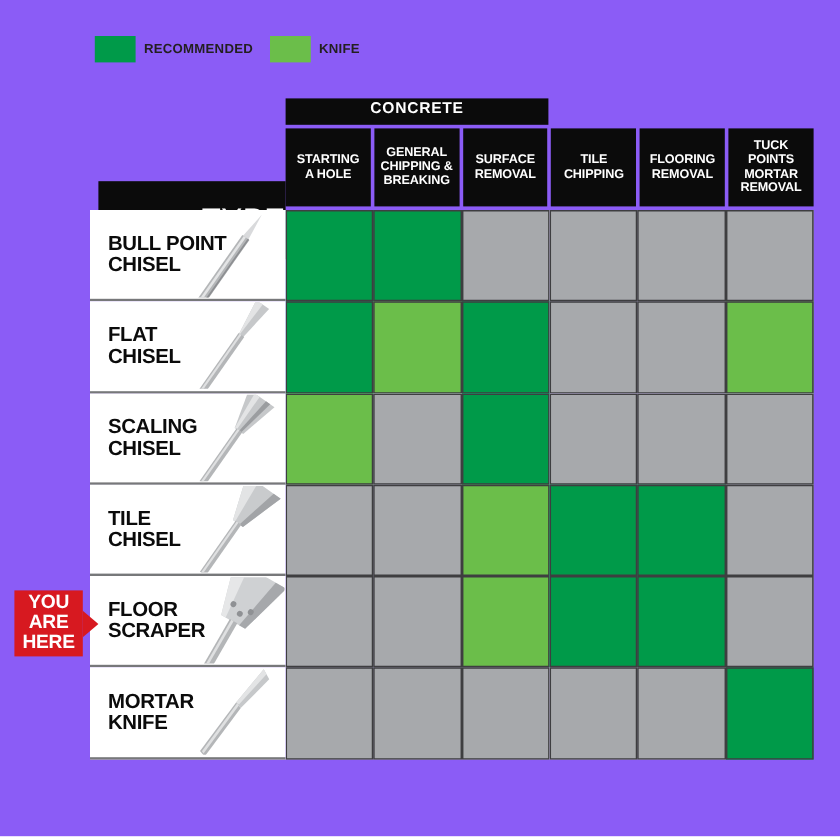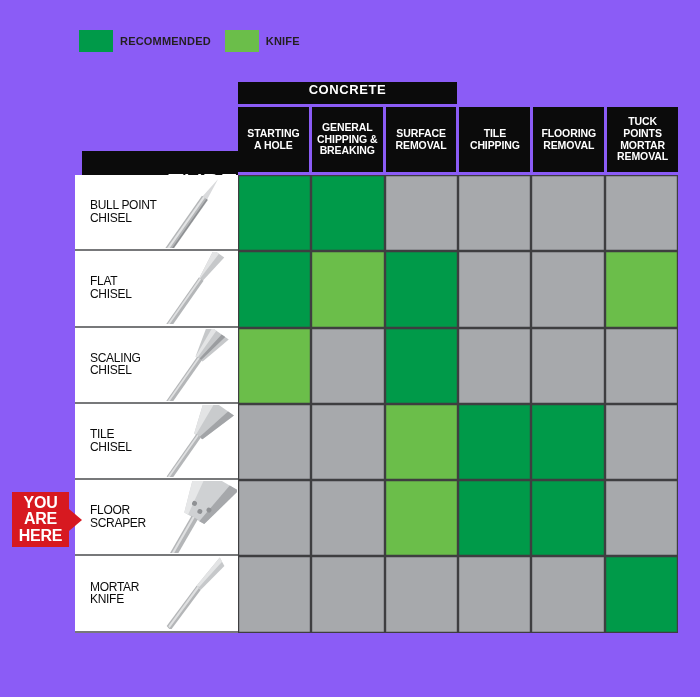--- a/index.html
+++ b/index.html
@@ -26,21 +26,21 @@
     display:flex; gap:3px; }
   .col-head { flex:1; background:#0b0b0b; display:flex; align-items:center; justify-content:center; }
   .col-head-text { color:#fff; font-size:10.5px; font-weight:700; line-height:1.12;
     text-align:center; white-space:pre-line; letter-spacing:-0.1px; }
 
   
   .rows { position:absolute; left:75px; top:175px; width:603px; }
   .row { display:flex; height:76.3px; }
   .type-cell { width:163px; position:relative; background:#fff; border-bottom:2px solid #77787a; }
   .type-label { position:absolute; left:15px; top:50%; transform:translateY(-50%);
-    font-size:12px; font-weight:400; color:#0b0b0b; line-height:1.05; white-space:pre-line;
+    font-size:17px; font-weight:700; color:#0b0b0b; line-height:1.05; white-space:pre-line;
     letter-spacing:-0.3px; z-index:2; }
   .tool { position:absolute; right:1px; top:1px; width:84px; height:72px; z-index:1; }
   .tool svg { width:100%; height:100%; }
   .cells { flex:1; display:flex; }
   .cell { flex:1; box-shadow: inset 0 0 0 1.2px #3e3e40; }
 
   
   .badge { position:absolute; left:12px; top:492px; width:57px; height:55px; background:#D71920;
     display:flex; align-items:center; justify-content:center; z-index:5; }
   .badge-label { color:#fff; font-size:16px; font-weight:700; line-height:1.02;

